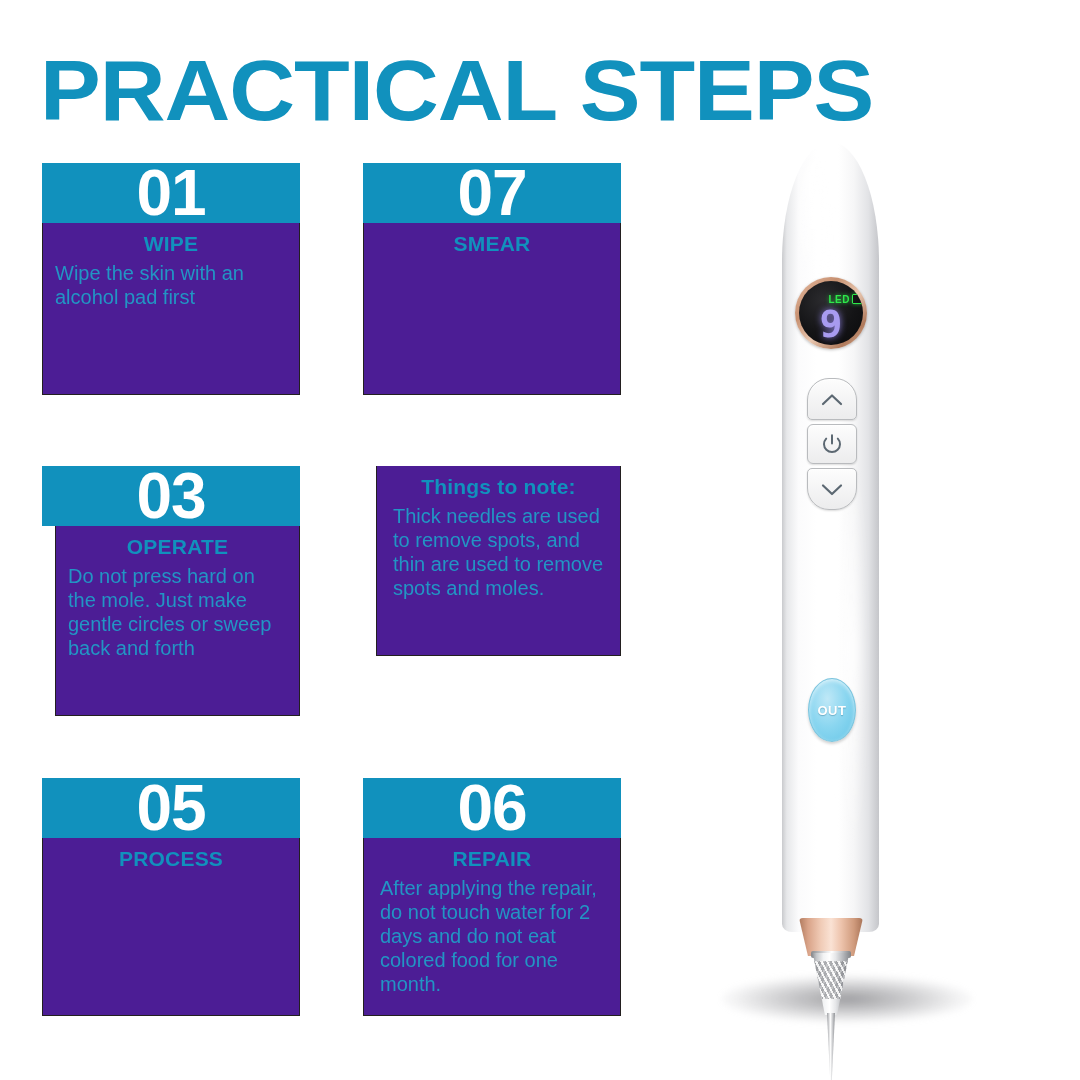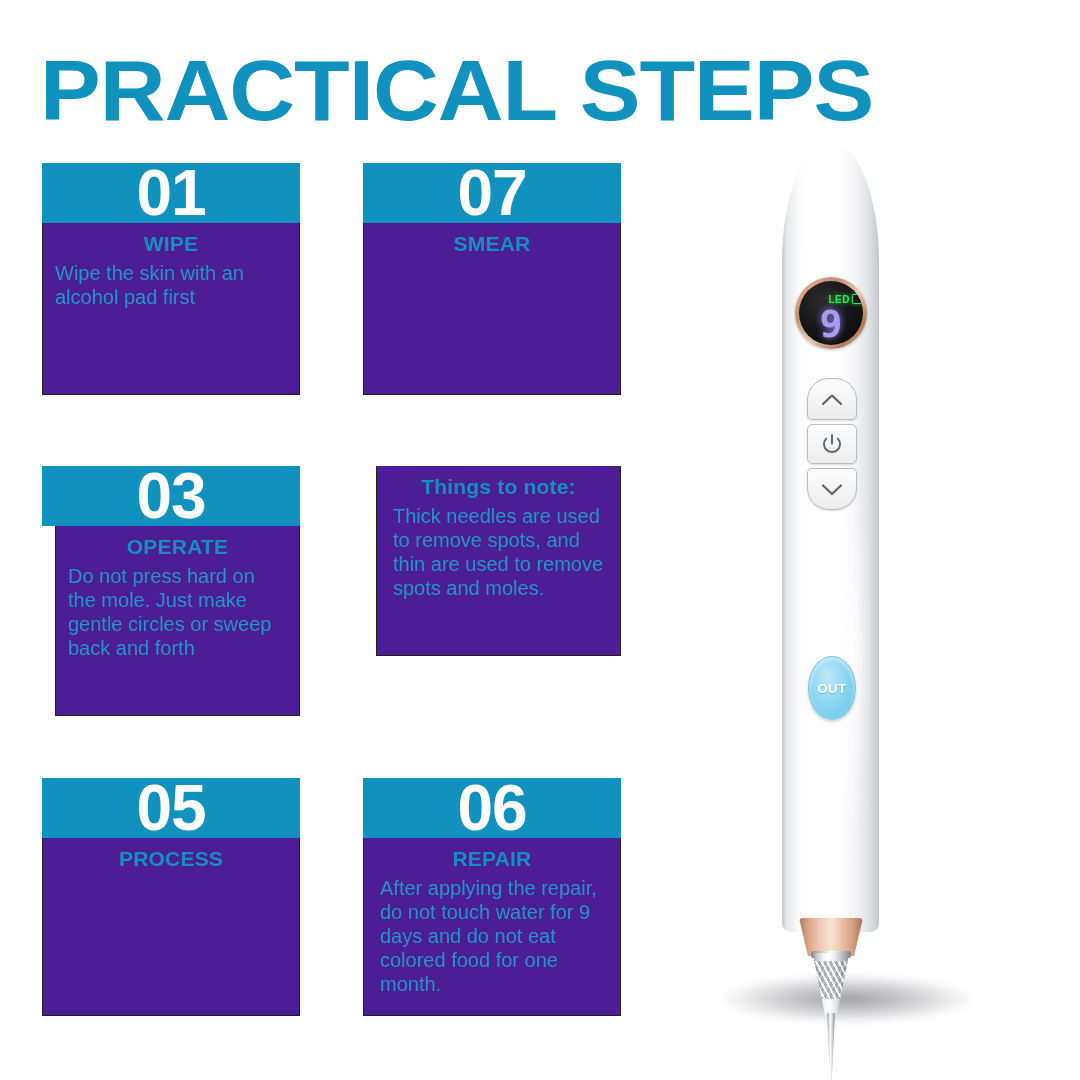--- a/index.html
+++ b/index.html
@@ -263,21 +263,21 @@
   }
   .btn-down {
     left: 147px; top: 348px; width: 48px; height: 40px;
     border-radius: 5px 5px 22px 22px;
   }
   .btn svg { display: block; }
 
   .btn-out {
     position: absolute;
     left: 148px;
-    top: 536px;
+    top: 558px;
     width: 46px;
     height: 62px;
     border-radius: 50%;
     background: radial-gradient(ellipse at 40% 32%, #bfe8f7 0%, #8ad6f0 48%, #62c4e6 100%);
     border: 1px solid #7cc4dd;
     box-shadow: inset 0 2px 4px rgba(255,255,255,0.65), 0 2px 3px rgba(0,0,0,0.18);
     display: flex;
     align-items: center;
     justify-content: center;
   }
@@ -395,21 +395,21 @@
         <div class="card-title">PROCESS</div>
       </div>
     </div>
 
     <div class="card col2 row3">
       <div class="card-header">
         <span class="card-number">06</span>
       </div>
       <div class="card-body">
         <div class="card-title">REPAIR</div>
-        <div class="card-text">After applying the repair, do not touch water for 9 days and do not eat colored food for one month.</div>
+        <div class="card-text">After applying the repair, do not touch water for 2 days and do not eat colored food for one month.</div>
       </div>
     </div>
 
   </div>
 
   <div class="device">
 
     <div class="pen-shadow"></div>
 
     <div class="pen-body">

